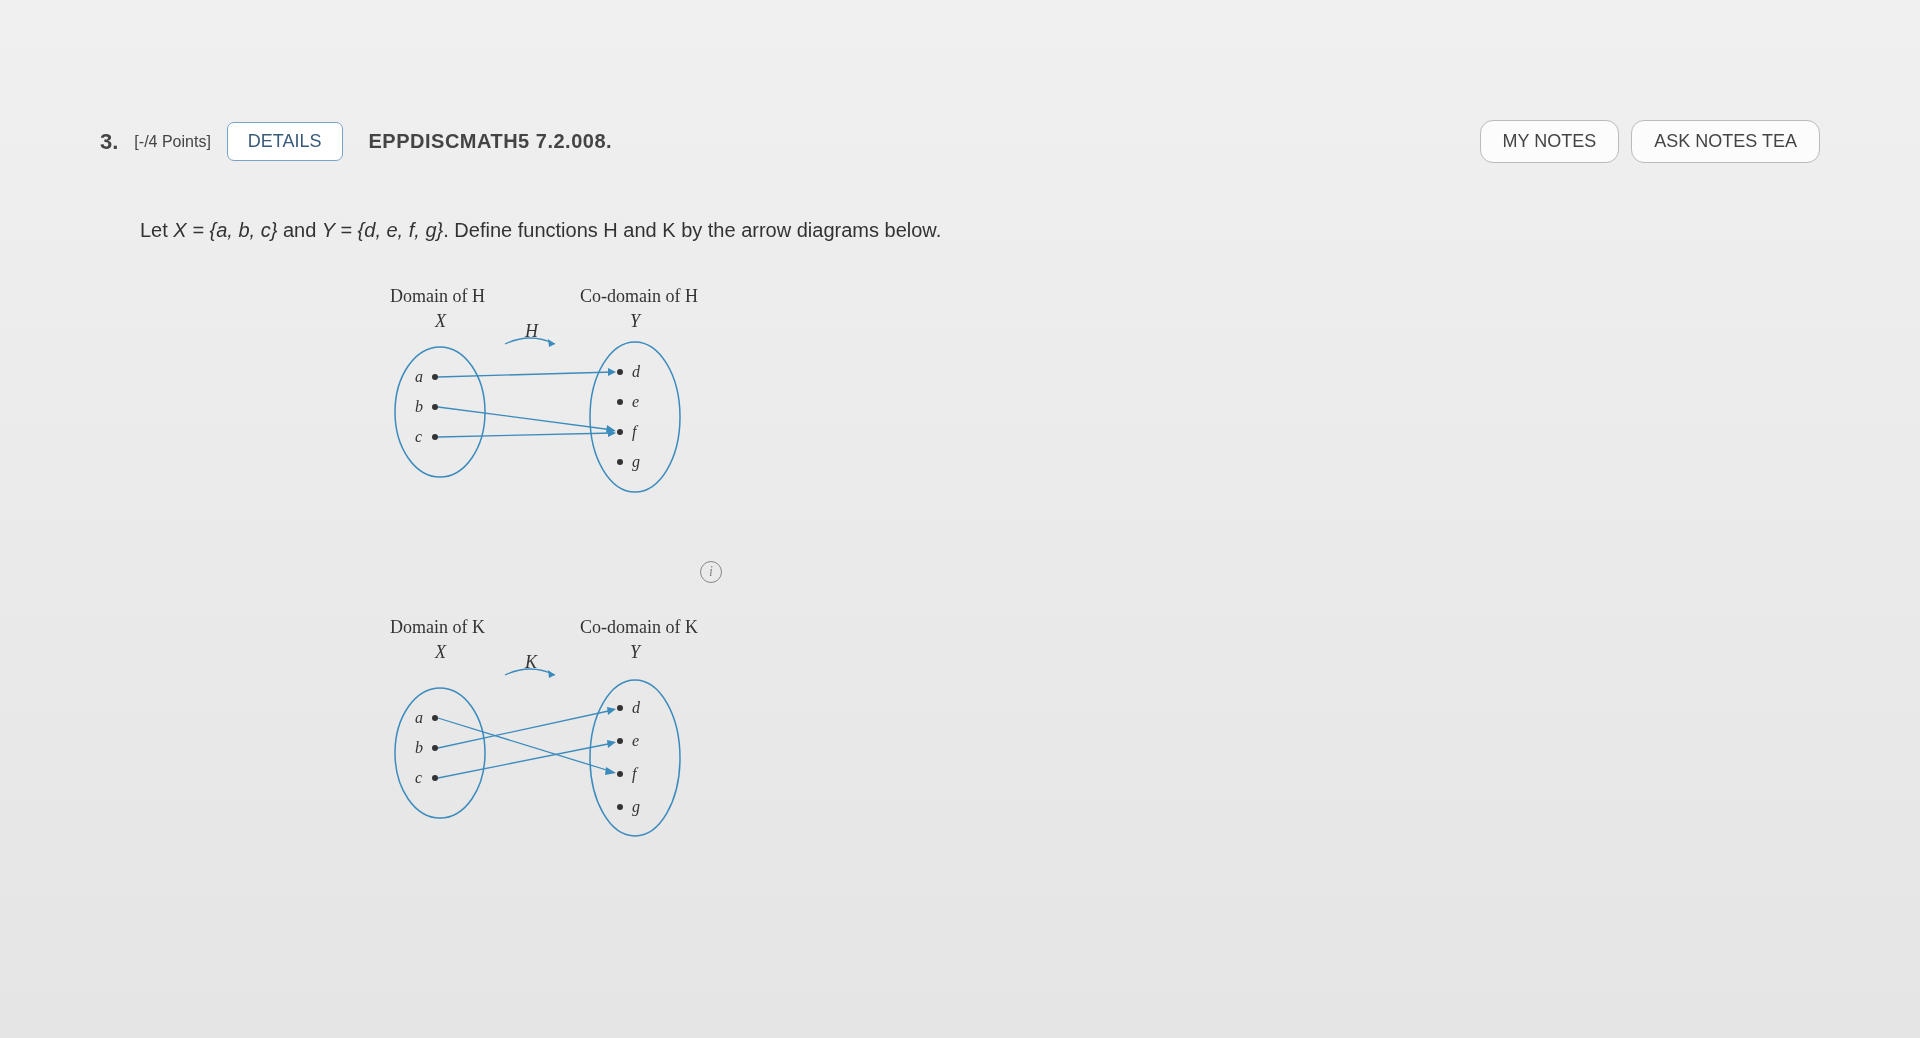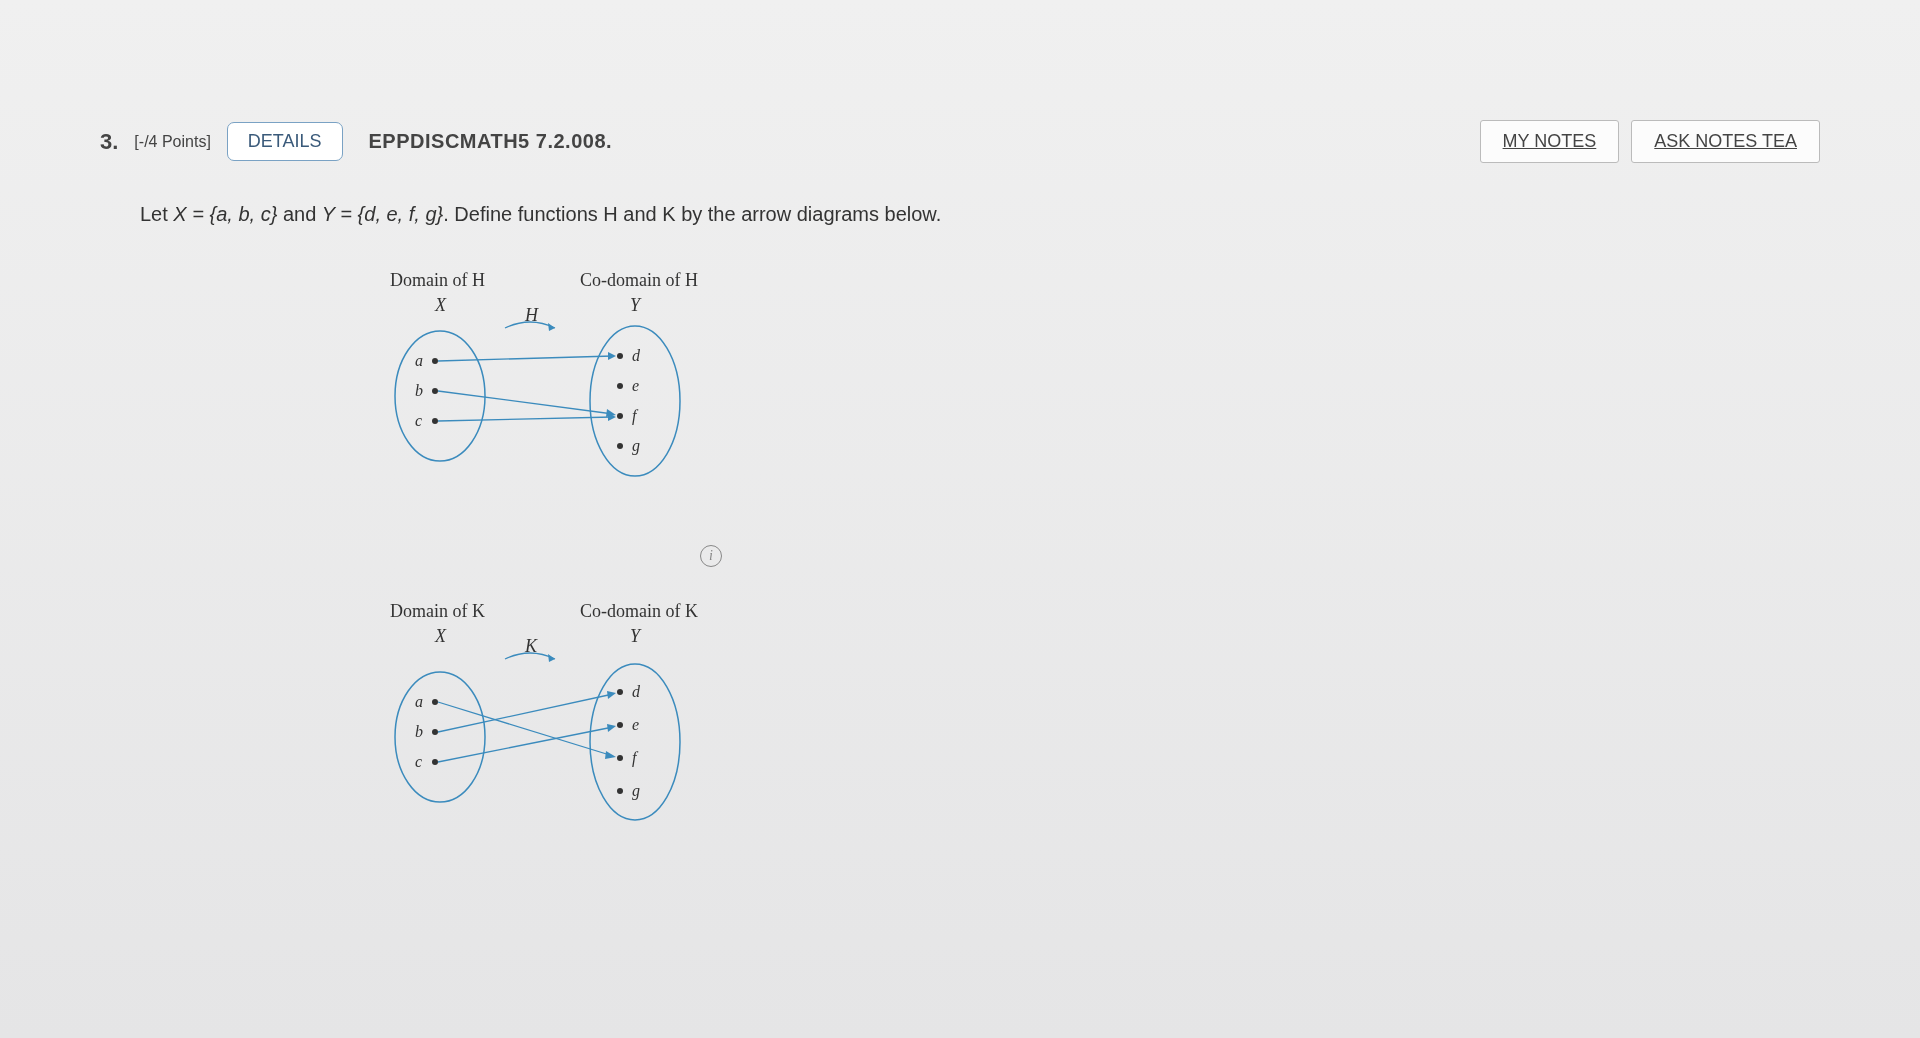--- a/index.html
+++ b/index.html
@@ -52,31 +52,31 @@
     margin-left: auto;
     display: flex;
     gap: 12px;
   }
   .right-btn {
     border: 1px solid #bbb;
     background: #fcfcfc;
     color: #444;
     padding: 10px 22px;
     font-size: 18px;
-    border-radius: 3px;
+    border-radius: 13px;
     cursor: pointer;
-    text-decoration: underline;
   }
   .question-body {
     padding: 10px 40px;
   }
   .q-text {
     font-size: 20px;
     color: #333;
     margin-bottom: 40px;
+    margin-top: 16px;
   }
   .q-text em { font-style: italic; }
   .diagram-area {
     padding-left: 180px;
   }
   .diagram {
     margin-bottom: 60px;
   }
   .info-icon {
     display: inline-flex;

